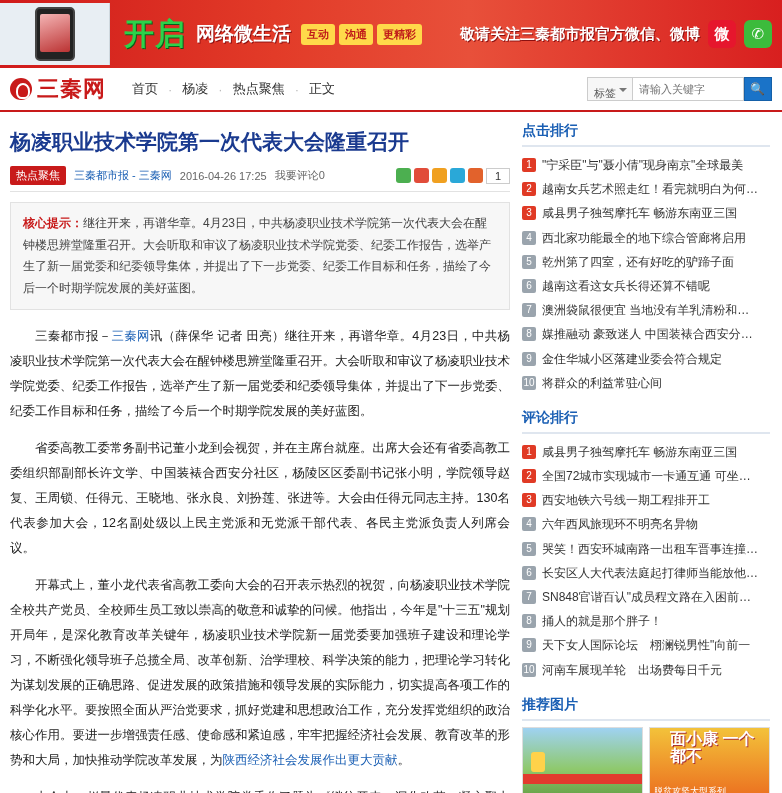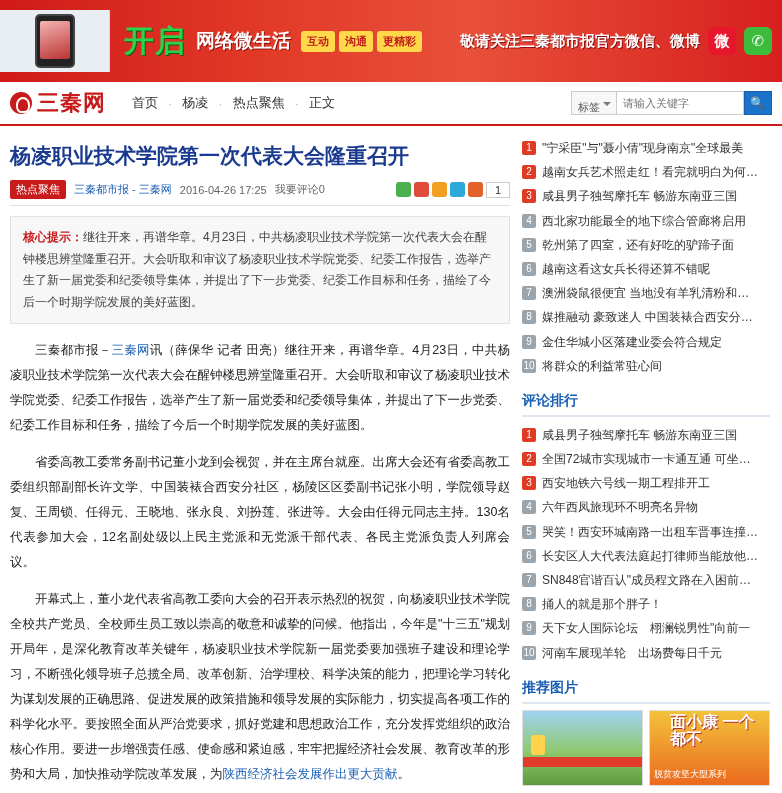--- a/index.html
+++ b/index.html
@@ -8,21 +8,21 @@
     width: 782px;
     font-family: "Liberation Sans", "DejaVu Sans", sans-serif;
     background: #ffffff;
     color: #333;
     font-size: 12px;
   }
   .page { width: 782px; position: relative; }
 
   
   .banner {
-    height: 82px;
+    height: 68px;
     background: linear-gradient(90deg,#d01a1a 0%, #e23b28 35%, #e8503a 60%, #d81f1f 100%);
     display: flex;
     align-items: center;
     position: relative;
     overflow: hidden;
   }
   .banner-left {
     width: 110px; height: 62px; background: #e8eef3;
     display:flex; align-items:center; justify-content:center;
     border-right: 1px solid #cfd8de;
@@ -68,21 +68,21 @@
   .logo-text { color:#c81a1a; font-size:22px; font-weight:bold; font-family:"DejaVu Serif", serif; letter-spacing:1px;}
   .nav { display:flex; align-items:center; gap:0; font-size:13px; }
   .nav a { color:#333; text-decoration:none; padding: 0 10px; position:relative; }
   .nav .sep { color:#bbb; }
   .search-wrap { margin-left:auto; display:flex; align-items:center; }
   .tagsel {
     border:1px solid #ccc; height:24px; background:#f7f7f7; font-size:11px;
     padding: 8px 16px 0 6px; color:#555; display:flex; align-items:center; position:relative; border-right:none;
   }
   .tagsel:after{ content:""; position:absolute; right:5px; top:10px; border-left:4px solid transparent; border-right:4px solid transparent; border-top:4px solid #777;}
-  .search-input { border:1px solid #ccc; height:24px; width:128px; font-size:11px; padding:0 6px; color:#888; outline:none;}
+  .search-input { border:1px solid #ccc; height:24px; width:112px; font-size:11px; padding:0 6px; color:#888; outline:none;}
   .search-btn { width:28px; height:24px; background:#1a73c8; border:1px solid #1560a8; color:#fff; display:flex; align-items:center; justify-content:center; cursor:pointer;}
 
   
   .body-wrap { display:flex; padding: 10px 10px 0 10px; gap: 12px; }
   .left-col { width: 500px; }
   .right-col { width: 248px; }
 
   h1.title {
     font-size: 21px; color:#1a3a8f; font-weight: bold; margin: 6px 0 10px 0;
     font-family:"DejaVu Serif","Liberation Serif", serif;
@@ -210,20 +210,21 @@
       <p class="para">
         <span>开幕式上，董小龙代表省高教工委向大会的召开表示热烈的祝贺，向杨凌职业技术学院全校共产党员、全校师生员工致以崇高的敬意和诚挚的问候。他指出，今年是"十三五"规划开局年，是深化教育改革关键年，杨凌职业技术学院新一届党委要加强班子建设和理论学习，不断强化领导班子总揽全局、改革创新、治学理校、科学决策的能力，把理论学习转化为谋划发展的正确思路、促进发展的政策措施和领导发展的实际能力，切实提高各项工作的科学化水平。要按照全面从严治党要求，抓好党建和思想政治工作，充分发挥党组织的政治核心作用。要进一步增强责任感、使命感和紧迫感，牢牢把握经济社会发展、教育改革的形势和大局，加快推动学院改革发展，为</span><a href="#">陕西经济社会发展作出更大贡献</a><span>。</span>
       </p>
 
       <p class="para">大会上，赵晨代表杨凌职业技术学院党委作了题为《继往开来　深化改革　凝心聚力　攻坚克难　为建成国内一流高职名校而努力奋斗》的工作报告，刘扮莲代表杨凌职业技术学院纪委向大会作了题为《健全机制　惩防并举　强化监督　努力把我校党风廉政建设提高到新水平》的工作报告。</p>
     </div>
 
     <div class="right-col">
 
       <div class="rbox">
+        <h3>点击排行</h3>
         <ol class="ranklist">
           <li>
               <span class="rk hot">1</span>
               <a href="#">"宁采臣"与"聂小倩"现身南京"全球最美</a>
             </li>
           <li>
               <span class="rk hot">2</span>
               <a href="#">越南女兵艺术照走红！看完就明白为何不穿内</a>
             </li>
           <li>

